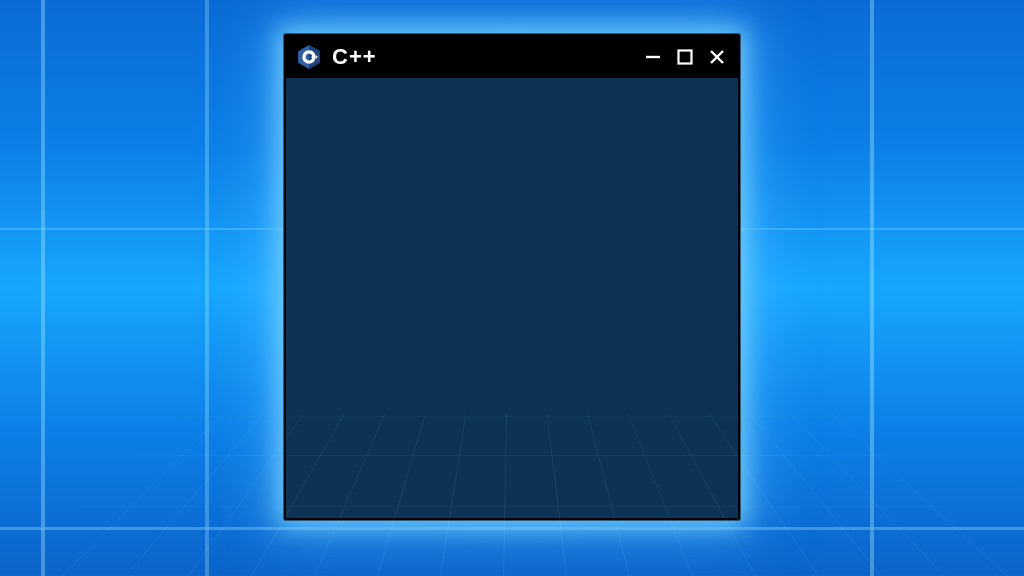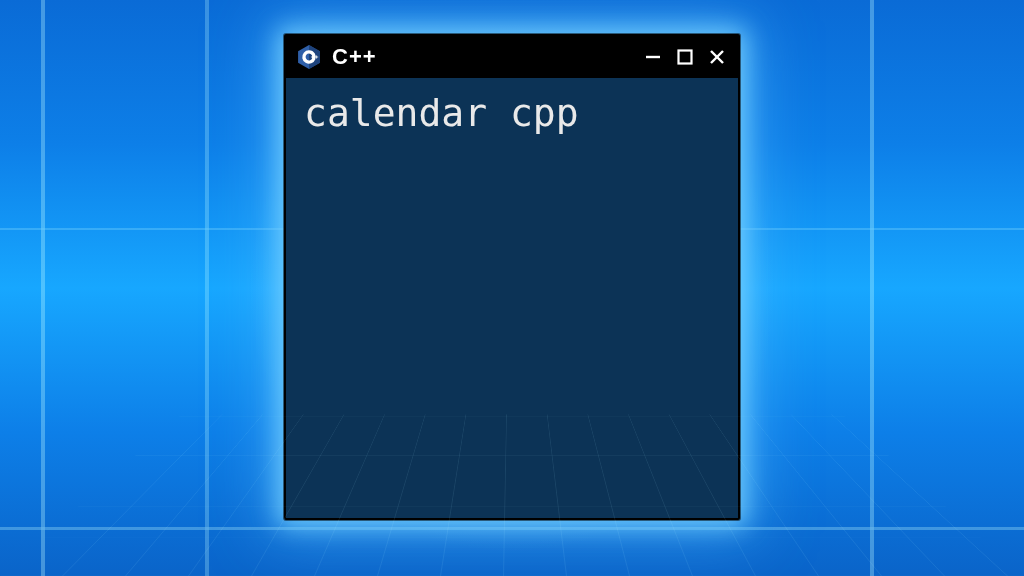--- a/index.html
+++ b/index.html
@@ -147,19 +147,16 @@
         </span>
         <span class="win-btn">
           <svg viewBox="0 0 18 18">
             <line x1="3" y1="3" x2="15" y2="15" stroke="#fff" stroke-width="2.4"></line>
             <line x1="15" y1="3" x2="3" y2="15" stroke="#fff" stroke-width="2.4"></line>
           </svg>
         </span>
       </div>
     </div>
 
-    <div class="term-body">
-      <div class="term-line">calendar cpp</div>
-    </div>
 
   </div>
 
 </div>
 
 </body></html>

